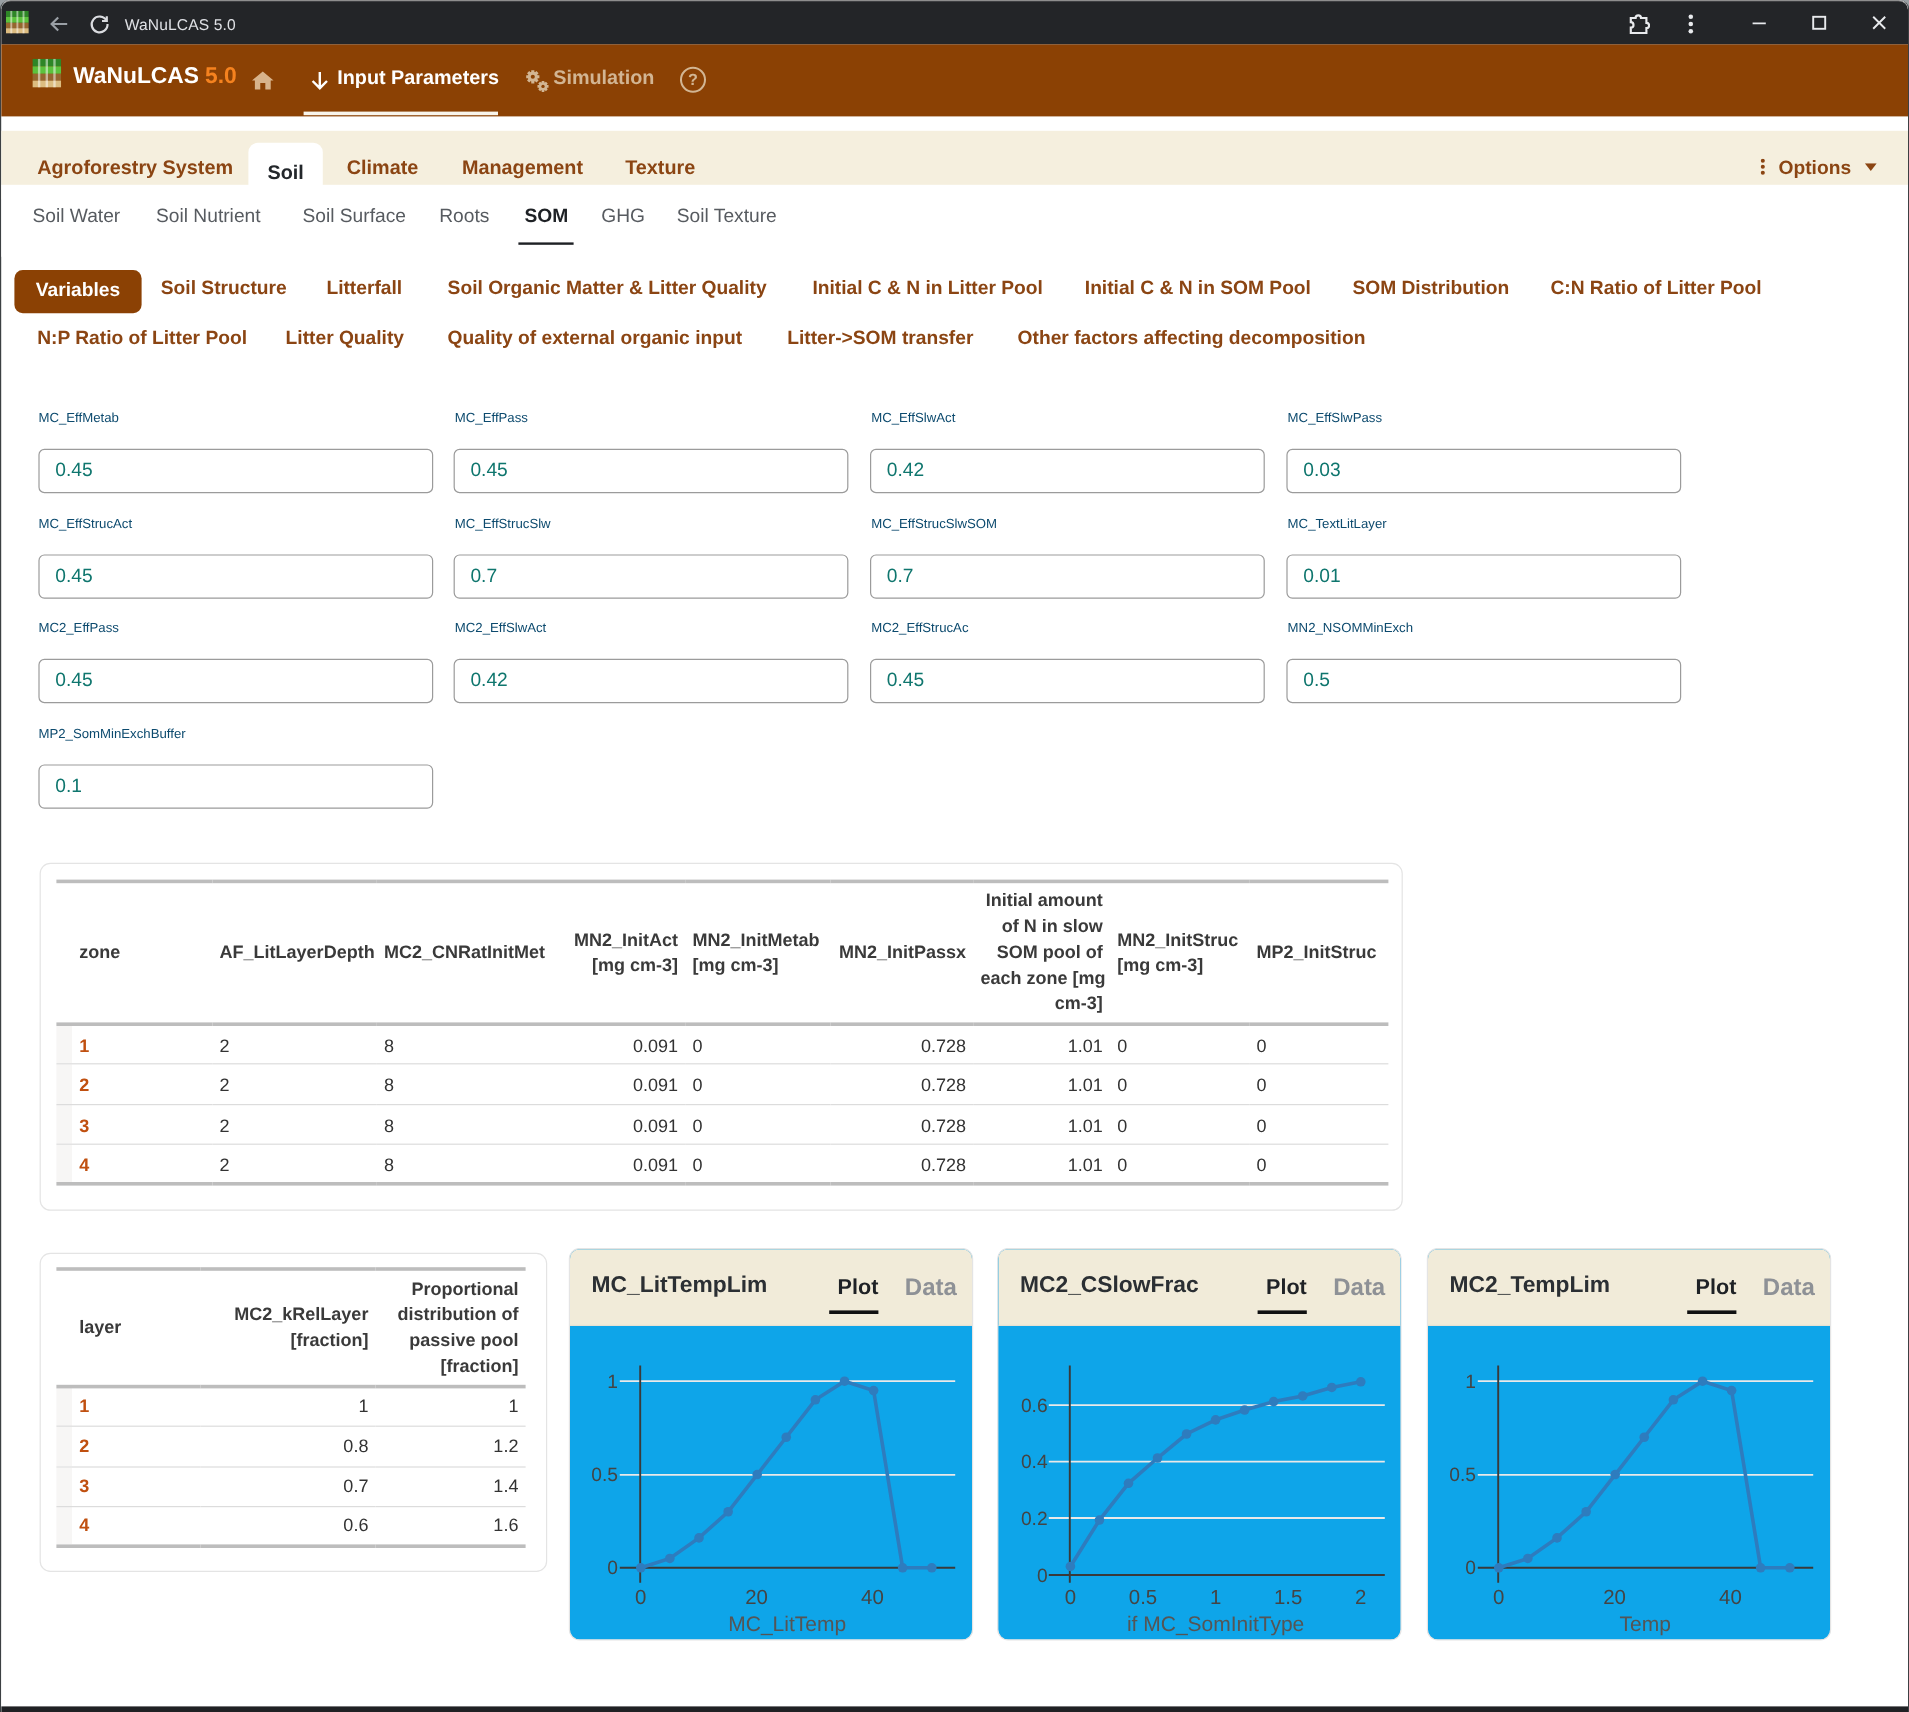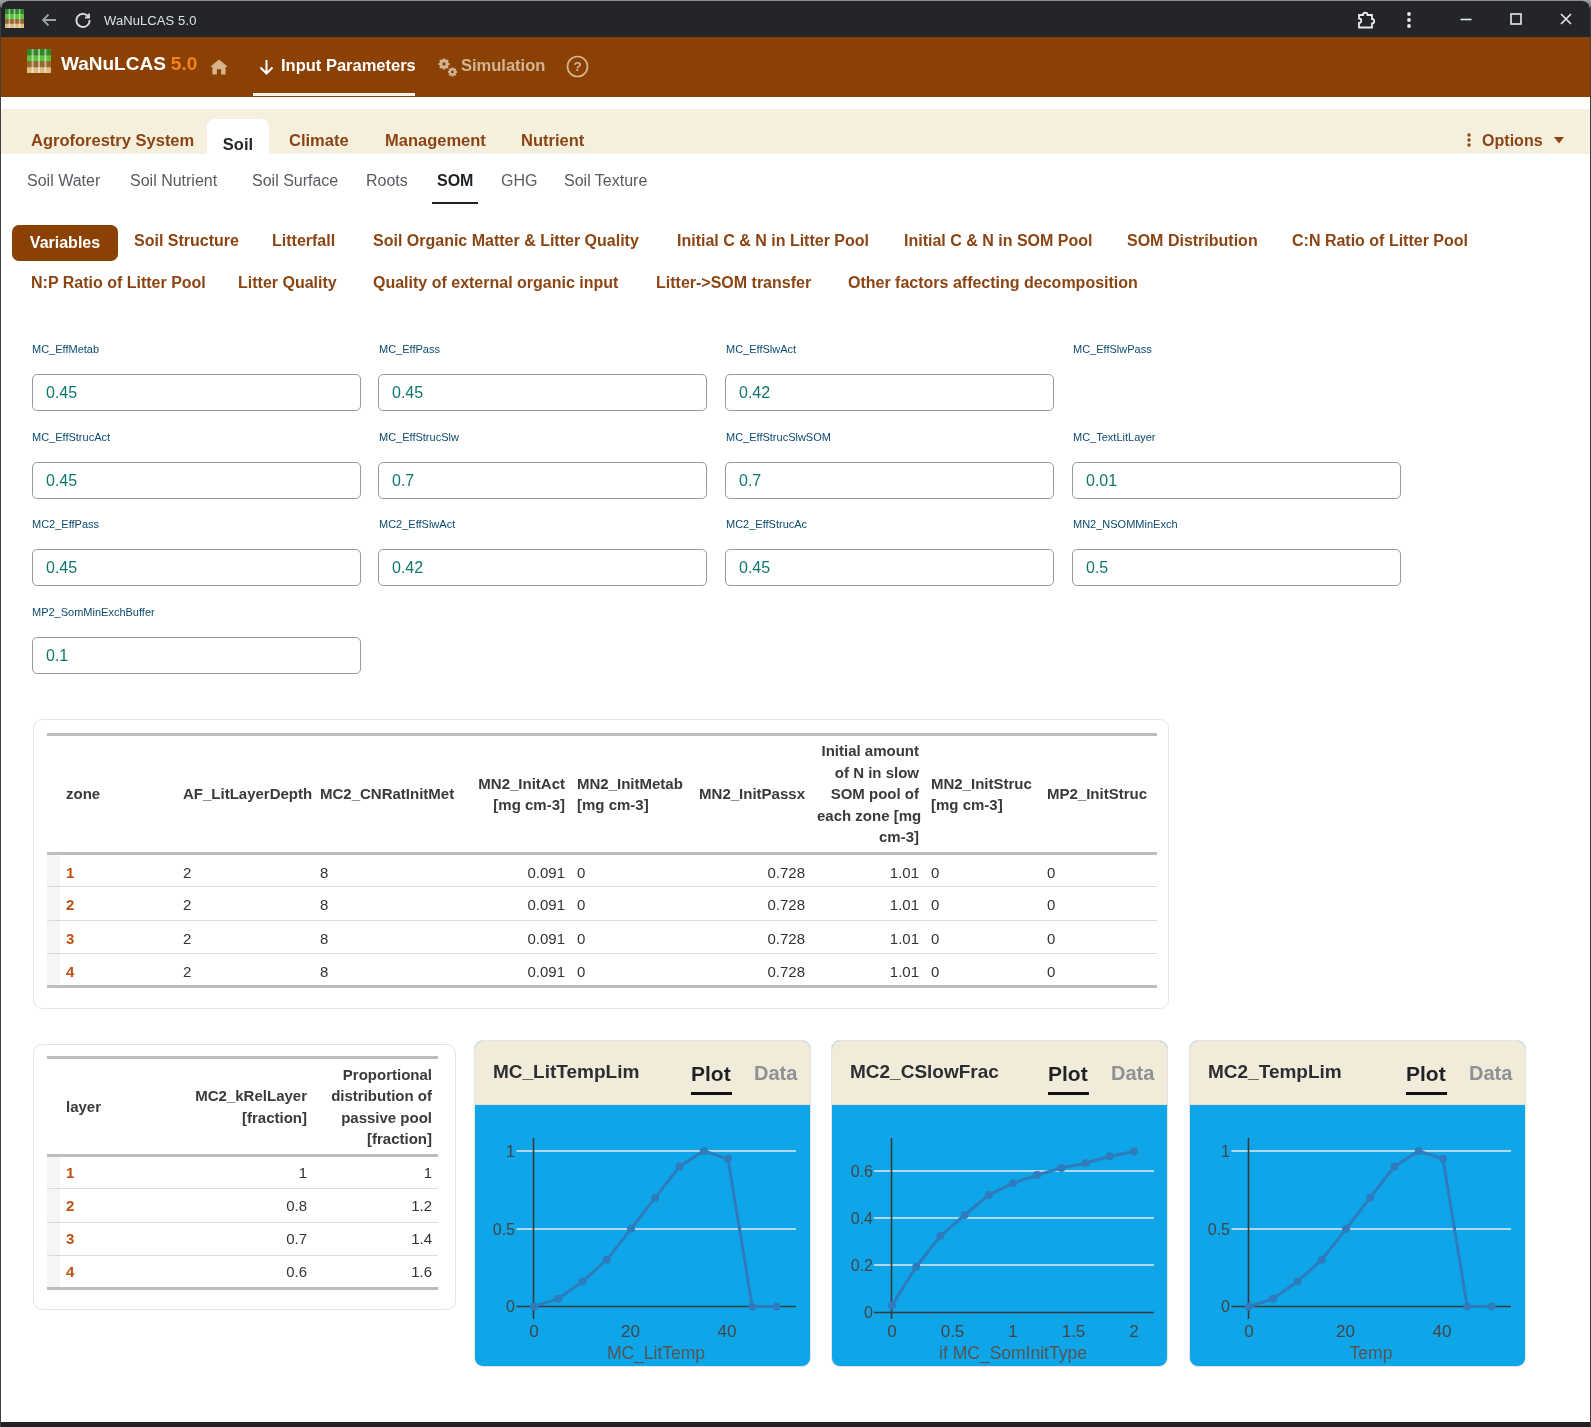--- a/index.html
+++ b/index.html
@@ -45,21 +45,21 @@
 .rowhead { background:#f7f6f5; }
 table.grid td.rnum { font-weight:bold; color:#c05010; }
 tr.thick-top { border-top:3px solid #bdbdbd; }
 tr.thick-bot { border-bottom:3px solid #bdbdbd; }
 tbody tr { border-top:1px solid #dcdcdc; height:33.3px; }
 tbody tr:first-child { border-top:none; }
 
 .chartcard { position:absolute; top:1040px; width:337px; height:327px; background:#0ea5e9; border:1px solid #e4e4e4; border-radius:9px; overflow:hidden; }
 .charthead { position:relative; height:64px; background:#f1ebd9; border-bottom:1px solid #e6e1d3; }
 .ctitle { position:absolute; left:18px; top:20px; font-size:19px; font-weight:bold; color:#2b2f33; }
-.cplot { position:absolute; left:216px; top:21px; width:41px; text-align:left; font-size:21px; font-weight:600; color:#1f2226; }
+.cplot { position:absolute; left:216px; top:21px; width:41px; text-align:right; font-size:18px; font-weight:600; color:#1f2226; }
 .cplotline { position:absolute; left:216px; top:51px; width:41px; height:3px; background:#111; }
 .cdata { position:absolute; left:279px; top:21px; font-size:20px; font-weight:600; color:#8e9196; }
 .chartsvg { position:absolute; left:0; top:64px; }
 
 .botbar { position:absolute; left:0; bottom:0; width:100%; height:5px; background:#202124; }
 </style>
 </head>
 <body>
 <div class="win">
 
@@ -144,21 +144,21 @@
     <circle cx="11.5" cy="11.5" r="10" stroke="#d2b593" stroke-width="1.7"></circle>
     <text x="11.5" y="16.2" text-anchor="middle" font-size="13.5" font-weight="bold" fill="#d2b593" font-family="Liberation Sans">?</text>
   </svg>
 </div>
 
 <div class="tabbar">
   <span class="tab" style="left:30px">Agroforestry System</span>
   <div class="tab-active">Soil</div>
   <span class="tab" style="left:288px">Climate</span>
   <span class="tab" style="left:384px">Management</span>
-  <span class="tab" style="left:520px">Nutrient</span>
+  <span class="tab" style="left:520px">Texture</span>
   <div class="options">
     <svg style="vertical-align:-1px;margin-right:11px" width="4" height="14" viewBox="0 0 4 14" fill="#8b4513">
       <circle cx="2" cy="2" r="1.7"></circle>
           <circle cx="2" cy="7" r="1.7"></circle>
           <circle cx="2" cy="12" r="1.7"></circle>
     </svg>Options
     <svg style="vertical-align:2px;margin-left:7px" width="10" height="7" viewBox="0 0 10 7" fill="#8b4513">
           <path d="M0 0 h10 l-5 6.5 z"></path>
         </svg>
   </div>
@@ -188,20 +188,21 @@
 <span class="plink" style="left:655px;top:274px">Litter-&gt;SOM transfer</span>
 <span class="plink" style="left:847px;top:274px">Other factors affecting decomposition</span>
 
 <span class="flabel" style="left:31px;top:343px">MC_EffMetab</span>
 <span class="flabel" style="left:378px;top:343px">MC_EffPass</span>
 <span class="flabel" style="left:725px;top:343px">MC_EffSlwAct</span>
 <span class="flabel" style="left:1072px;top:343px">MC_EffSlwPass</span>
 <div class="finput" style="left:31px;top:374px">0.45</div>
 <div class="finput" style="left:377px;top:374px">0.45</div>
 <div class="finput" style="left:724px;top:374px">0.42</div>
+<div class="finput" style="left:1071px;top:374px">0.03</div>
 
 <span class="flabel" style="left:31px;top:431px">MC_EffStrucAct</span>
 <span class="flabel" style="left:378px;top:431px">MC_EffStrucSlw</span>
 <span class="flabel" style="left:725px;top:431px">MC_EffStrucSlwSOM</span>
 <span class="flabel" style="left:1072px;top:431px">MC_TextLitLayer</span>
 <div class="finput" style="left:31px;top:462px">0.45</div>
 <div class="finput" style="left:377px;top:462px">0.7</div>
 <div class="finput" style="left:724px;top:462px">0.7</div>
 <div class="finput" style="left:1071px;top:462px">0.01</div>
 

